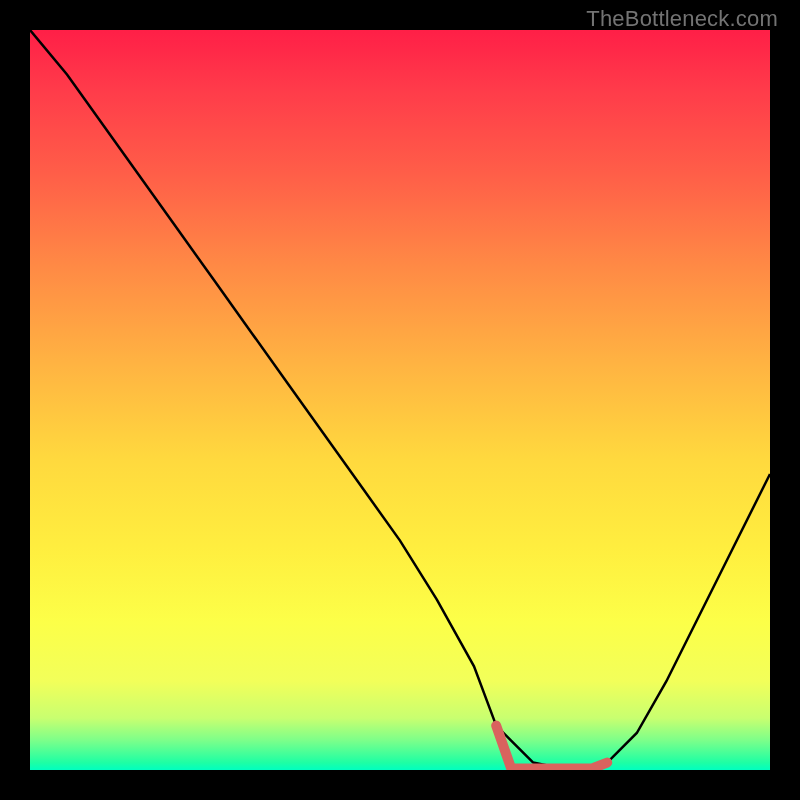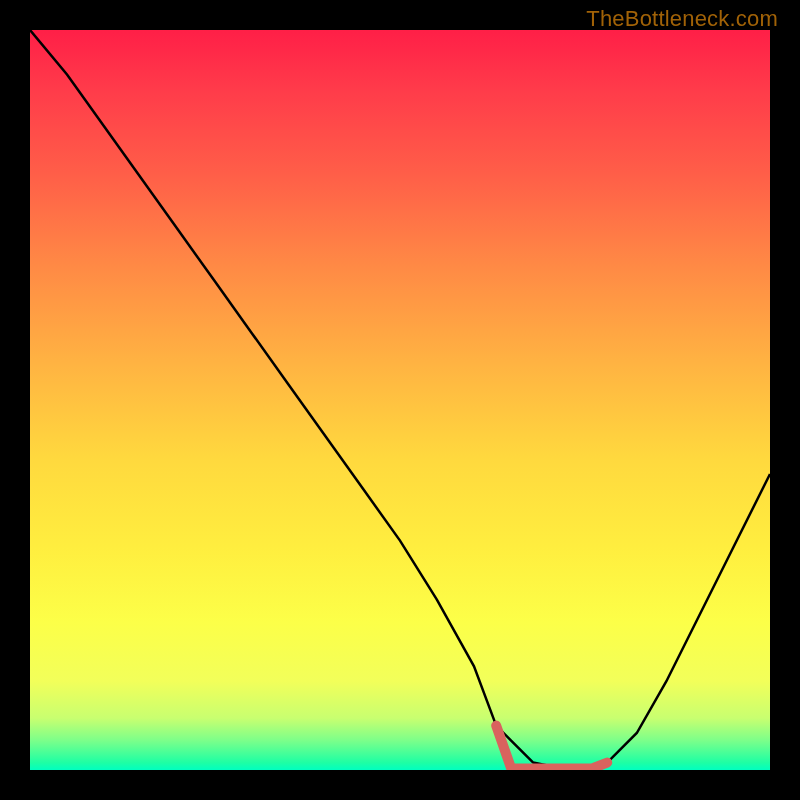--- a/index.html
+++ b/index.html
@@ -32,21 +32,21 @@
       #00ffc0 100%
     );
   }
   .watermark {
     position: absolute;
     top: 6px;
     right: 22px;
     font-family: Arial, Helvetica, sans-serif;
     font-size: 22px;
     font-weight: 500;
-    color: #a16207;
+    color: #737373;
     letter-spacing: 0.2px;
   }
   svg.curve {
     position: absolute;
     left: 0;
     top: 0;
     width: 740px;
     height: 740px;
   }
   .marker {

